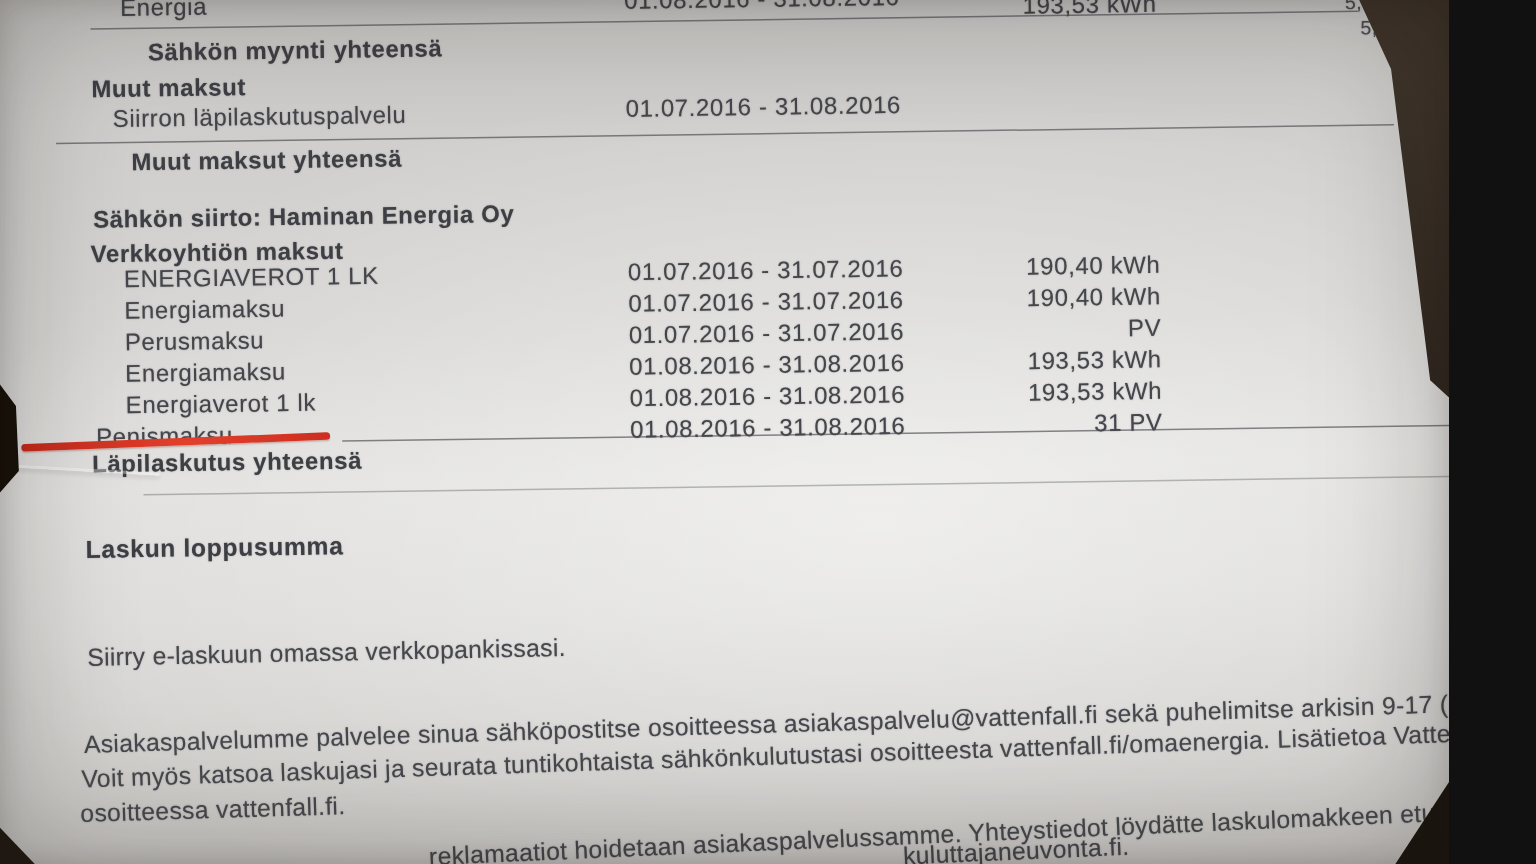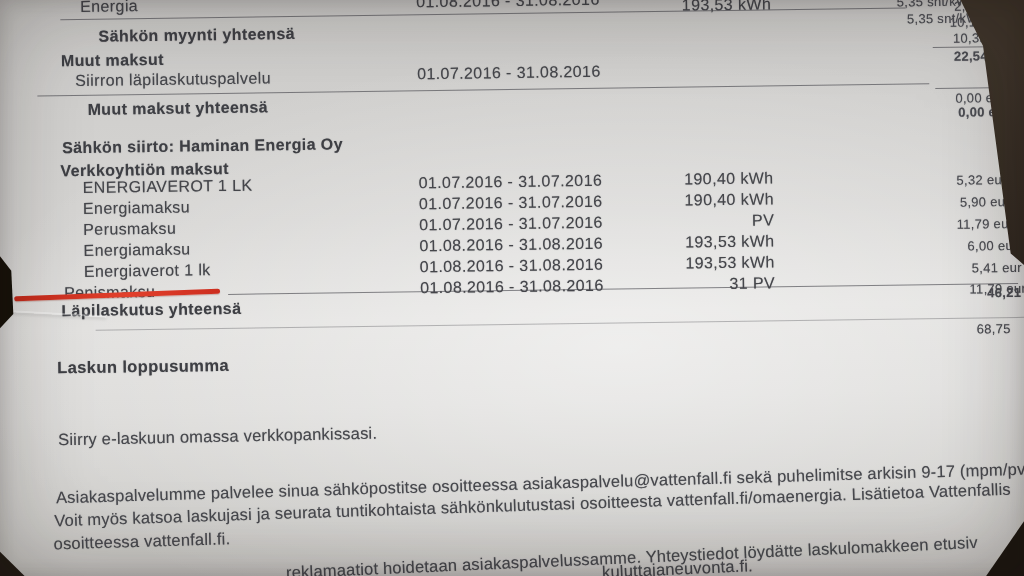--- a/index.html
+++ b/index.html
@@ -1,17 +1,17 @@
 <!DOCTYPE html>
 <html lang="fi"><head>
 <meta charset="utf-8">
 <style>
   html,body{margin:0;padding:0;background:#111;}
-  .photo{position:relative;width:1024px;height:576px;overflow:hidden;background:#17110c;
-         font-family:"Liberation Sans",sans-serif;}
+  .photo{position:relative;width:936px;height:576px;overflow:hidden;background:#17110c;
+         font-family:"Liberation Sans",sans-serif;padding-left:30px;}
   .paper{position:absolute;left:-30px;top:-42px;right:-28px;bottom:-30px;transform:rotate(-0.8deg);
     background:
       radial-gradient(95% 70% at 60% 60%, rgba(255,255,255,.5), rgba(255,255,255,0) 65%),
       linear-gradient(179deg,#c7c6c4 0%,#cfcecc 18%,#d6d5d3 40%,#e0dfdd 55%,#dbdad8 68%,#cecdca 85%,#c0bdba 100%);}
   .content{position:absolute;left:30px;top:42px;width:1024px;height:576px;color:#45464b;}
   .t{position:absolute;white-space:nowrap;font-size:16px;letter-spacing:.4px;
      text-shadow:0 0 1px rgba(70,71,76,.5);}
   .b{font-weight:bold;color:#3e3f44;}
   .sm{font-size:13px;letter-spacing:.3px;color:#4b4c52;}
   .ra{text-align:right;}

